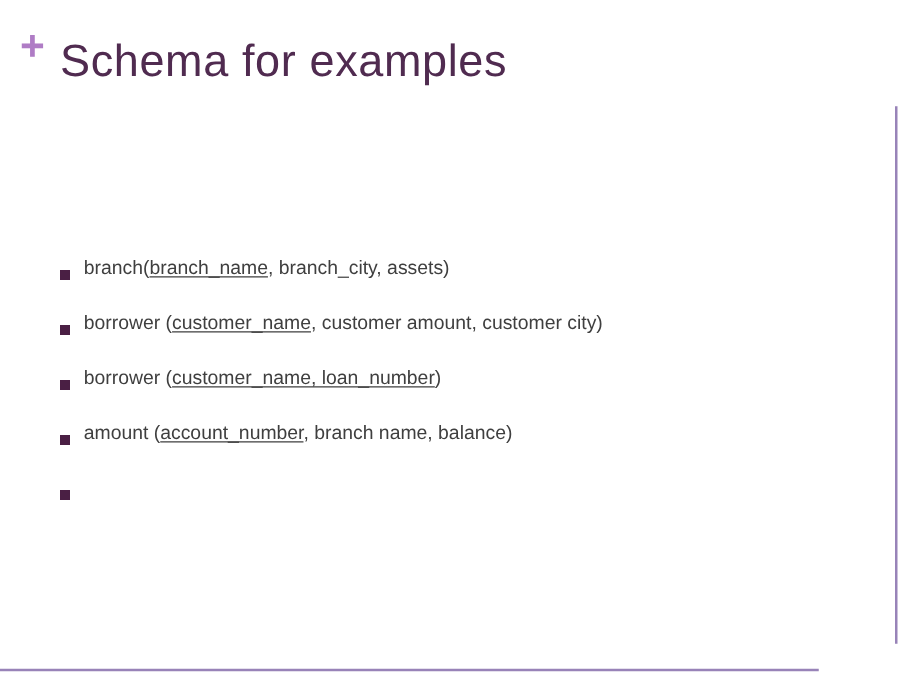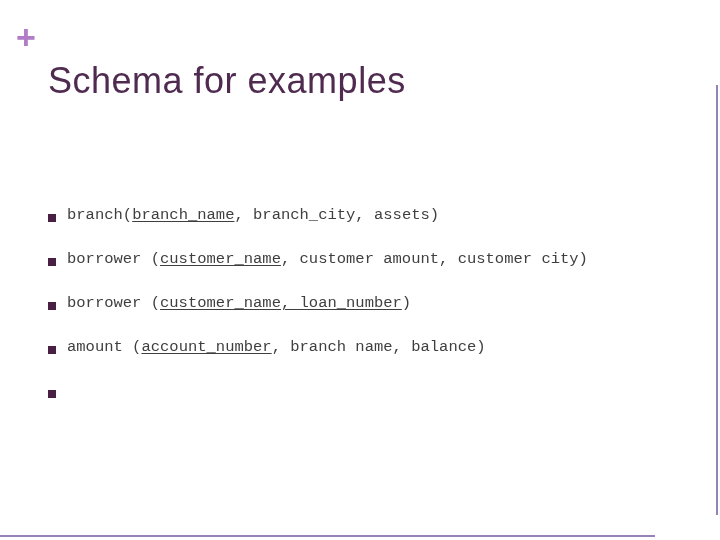--- a/index.html
+++ b/index.html
@@ -20,41 +20,40 @@
     left: 16px;
     top: 20px;
     font-size: 34px;
     font-weight: bold;
     line-height: 1;
     color: var(--plus-color);
   }
   .slide-title {
     position: absolute;
     left: 48px;
-    top: 60px;
+    top: 28px;
     margin: 0;
     font-size: 36px;
     font-weight: 400;
     letter-spacing: 0.5px;
     color: var(--title-color);
   }
   .bullet-list {
     position: absolute;
     left: 48px;
     top: 206px;
     margin: 0;
     padding: 0;
     list-style: none;
   }
   .bullet-item {
     display: flex;
-    align-items: center;
+    align-items: flex-end;
     margin-bottom: 26px;
     height: 18px;
-    font-family: Liberation Mono, monospace;
   }
   .bullet-square {
     flex: 0 0 auto;
     width: 8px;
     height: 8px;
     margin-top: 5px;
     margin-right: 11px;
     background: var(--bullet-color);
   }
   .bullet-text {

